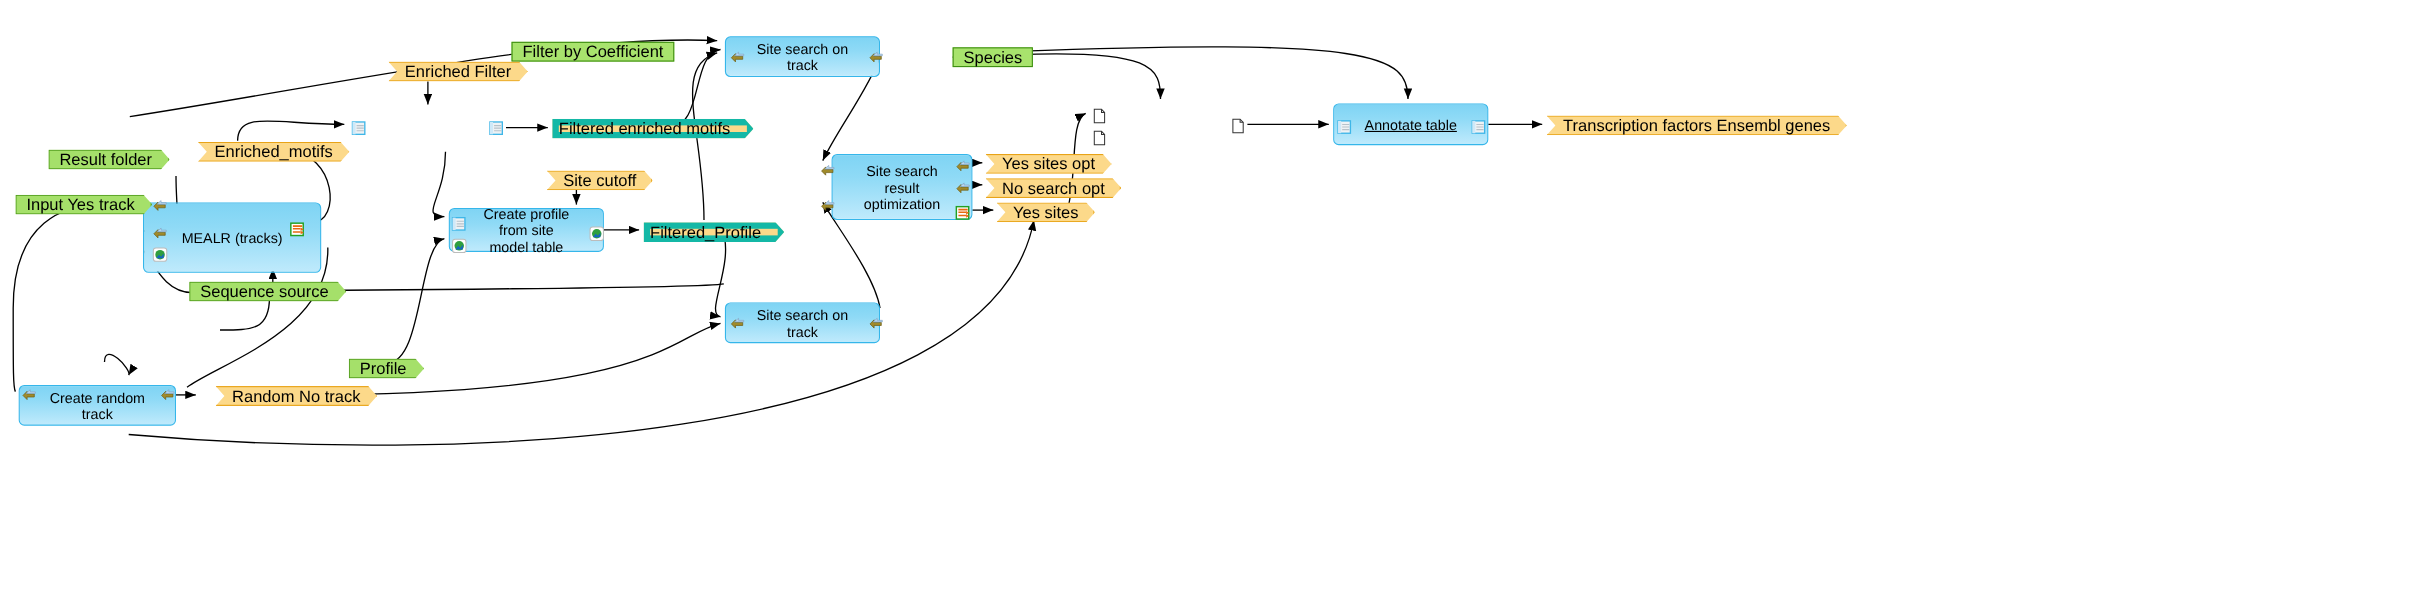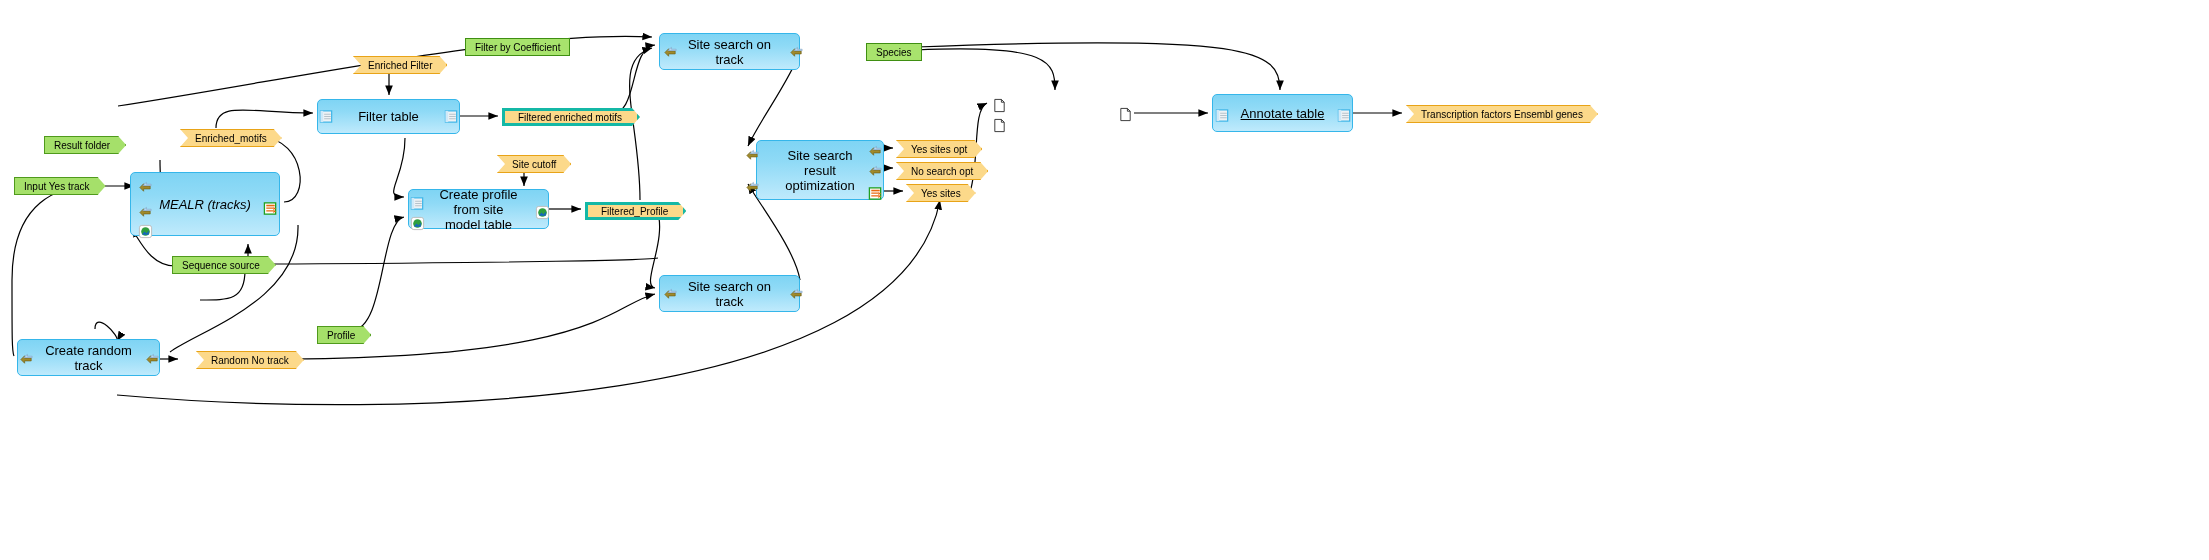--- a/index.html
+++ b/index.html
@@ -21,33 +21,33 @@
   }
   .node .label{display:block;width:100%;}
 
   
   .port{position:absolute;width:15px;height:15px;}
   .port svg{display:block;width:15px;height:15px;}
 
   
   .chip{
     position:absolute;box-sizing:border-box;
-    height:18px;line-height:17px;font-size:10px;color:#000;
+    height:18px;line-height:17px;font-size:15px;color:#000;
     padding:0 9px;white-space:nowrap;
     display:flex;align-items:center;justify-content:center;
   }
   .chip.orange{
     background:#fcd98a;border:1px solid #e8a317;
     clip-path:polygon(0 0,calc(100% - 8px) 0,100% 50%,calc(100% - 8px) 100%,0 100%,8px 50%);
     padding:0 14px;
   }
   .chip.orange-flat{
-    background:#fcd98a;border:3px solid #14b8a6;
+    background:#fcd98a;border:6px solid #14b8a6;
     clip-path:polygon(0 0,calc(100% - 8px) 0,100% 50%,calc(100% - 8px) 100%,0 100%);
-    padding-left:13px;padding-right:15px;
+    padding-left:0;padding-right:15px;
   }
   .chip.green{
     background:#a5e06a;border:1px solid #4f9a1c;
     clip-path:polygon(0 0,calc(100% - 8px) 0,100% 50%,calc(100% - 8px) 100%,0 100%);
     padding-left:9px;padding-right:15px;
   }
   .chip.green-rect{
     background:#a8e36d;border:1px solid #3f8f12;
   }
 </style>
@@ -124,27 +124,24 @@
     <g fill="none" stroke="#000" stroke-width="1.2">
 
       <path d="M92,186 C60,186 12,200 12,280 C12,340 12,352 14,356"></path>
       <path d="M248,264 C300,264 640,262 658,258"></path>
       <path d="M245,270 C245,300 230,300 200,300"></path>
       <path d="M298,225 C300,300 200,330 170,352"></path>
       <path d="M866,52 L900,52"></path>
     </g>
   </svg>
 
-  <div class="node" style="left:130px;top:172px;width:150px;height:64px;font-style:italic;">
+  <div class="node" style="left:130px;top:184px;width:162px;height:64px;">
     <span class="label">MEALR (tracks)</span>
   </div>
 
-  <div class="node" style="left:317px;top:99px;width:143px;height:35px;">
-    <span class="label">Filter table</span>
-  </div>
 
   <div class="node" style="left:408px;top:189px;width:141px;height:40px;">
     <span class="label">Create profile from site model table</span>
   </div>
 
   <div class="node" style="left:659px;top:33px;width:141px;height:37px;">
     <span class="label">Site search on track</span>
   </div>
 
   <div class="node" style="left:659px;top:275px;width:141px;height:37px;">
@@ -153,21 +150,21 @@
 
   <div class="node" style="left:756px;top:140px;width:128px;height:60px;">
     <span class="label">Site search result optimization</span>
   </div>
 
 
   <div class="node" style="left:1212px;top:94px;width:141px;height:38px;text-decoration:underline;">
     <span class="label">Annotate table</span>
   </div>
 
-  <div class="node" style="left:17px;top:339px;width:143px;height:37px;">
+  <div class="node" style="left:17px;top:350px;width:143px;height:37px;">
     <span class="label">Create random track</span>
   </div>
 
   <span class="port" style="left:138px;top:180px;">
     <svg viewBox="0 0 16 16">
         <path d="M2 8 L6 4 V6.5 H13 V9.5 H6 V12 Z" fill="#a08a2a" stroke="#6d5d16" stroke-width="0.7"></path>
         <path d="M5 6 L9 2.5 V4.5 H14 V6 H8 Z" fill="#bcd8f0" stroke="#7f9fc0" stroke-width="0.6"></path>
       </svg>
   </span>
   <span class="port" style="left:138px;top:205px;">

